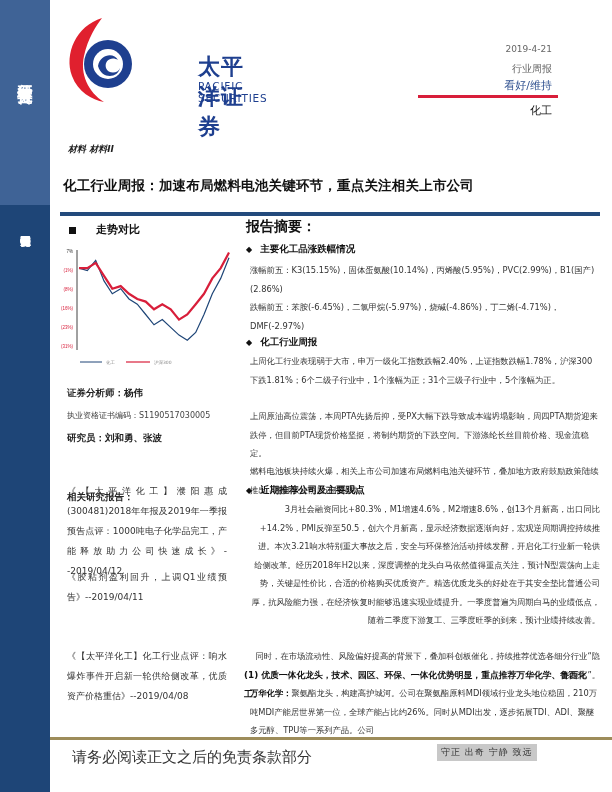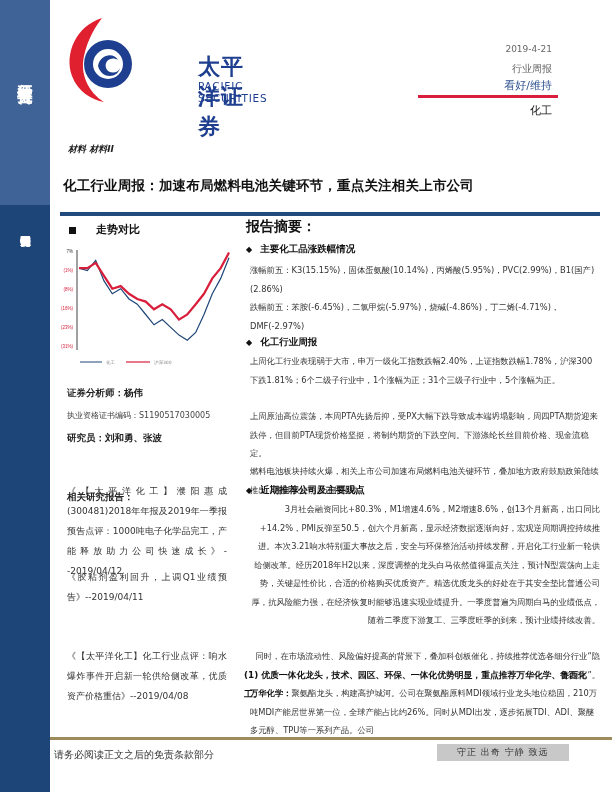--- a/index.html
+++ b/index.html
@@ -39,22 +39,22 @@
   .related { top:455px; font-weight:bold; font-size:9.5px;margin-top:36px; }
   .report { font-size:9px; line-height:20px; color:#333; text-align:justify; }
 
   .right-col { position:absolute; left:250px; width:350px; font-size:8.3px; color:#333; line-height:18.5px; }
   .summary-head { position:absolute; left:246px; top:218px; font-size:14px; font-weight:bold; color:#111; }
   .bullet-head { position:absolute; left:246px; font-size:9.5px; font-weight:bold; color:#111; }
   .bullet-head .diamond { display:inline-block; margin-right:8px; font-size:8px; }
   .bold-para { font-weight:bold; color:#111; }
 
   .bottom-rule { position:absolute; left:50px; top:737px; width:562px; height:3px; background:#9d8c5a; }
-  .footer-note { position:absolute; left:54px; top:748px; font-size:10px; color:#333; }
-  .motto { position:absolute; left:437px; top:744px; padding:2px 20px; background:#c8c8c8; font-size:9px; color:#333; letter-spacing:1px; }
+  .footer-note { position:absolute; left:72px; top:748px; font-size:15px; color:#333; }
+  .motto { position:absolute; left:437px; top:744px; padding:2px 4px; background:#c8c8c8; font-size:9px; color:#333; letter-spacing:1px; }
 </style>
 </head>
 <body>
 
 <div class="sidebar-top"></div>
 <div class="sidebar-bottom"></div>
 <div class="side-vert side-top-text">行业研究报告</div>
 <div class="side-vert side-bottom-text">太平洋证券股份有限公司证券研究报告</div>
 
 <div class="logo">

